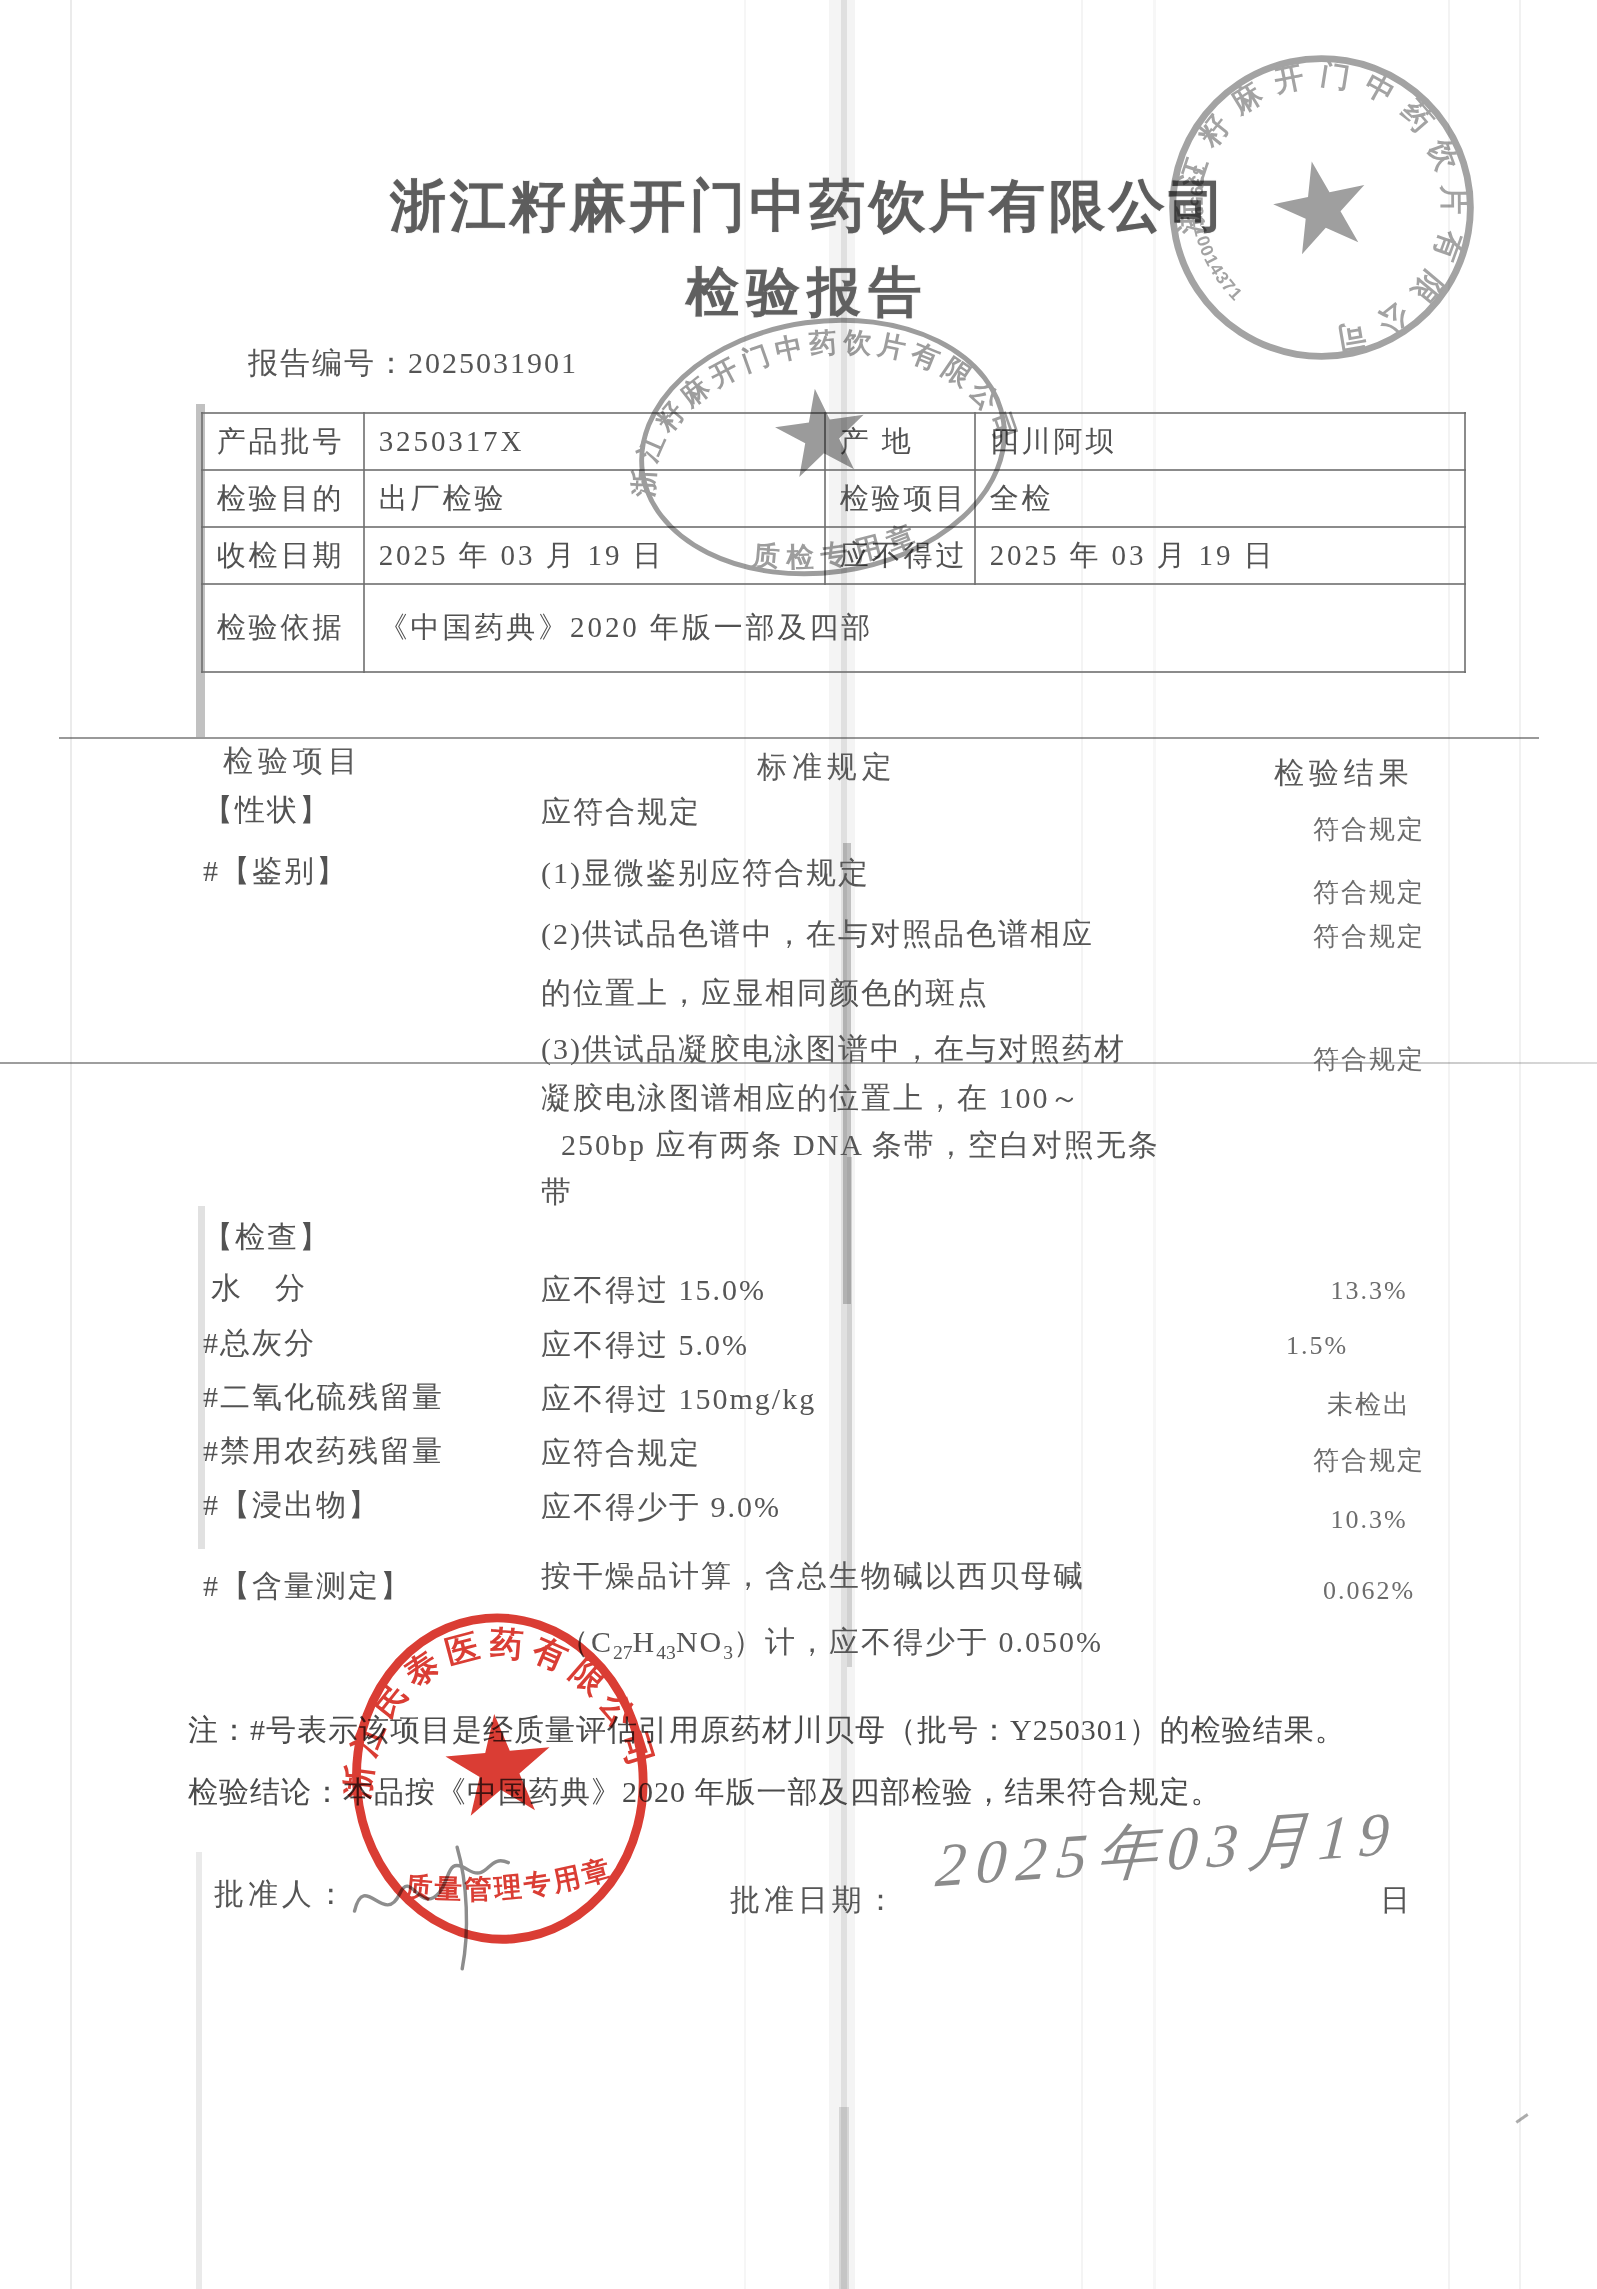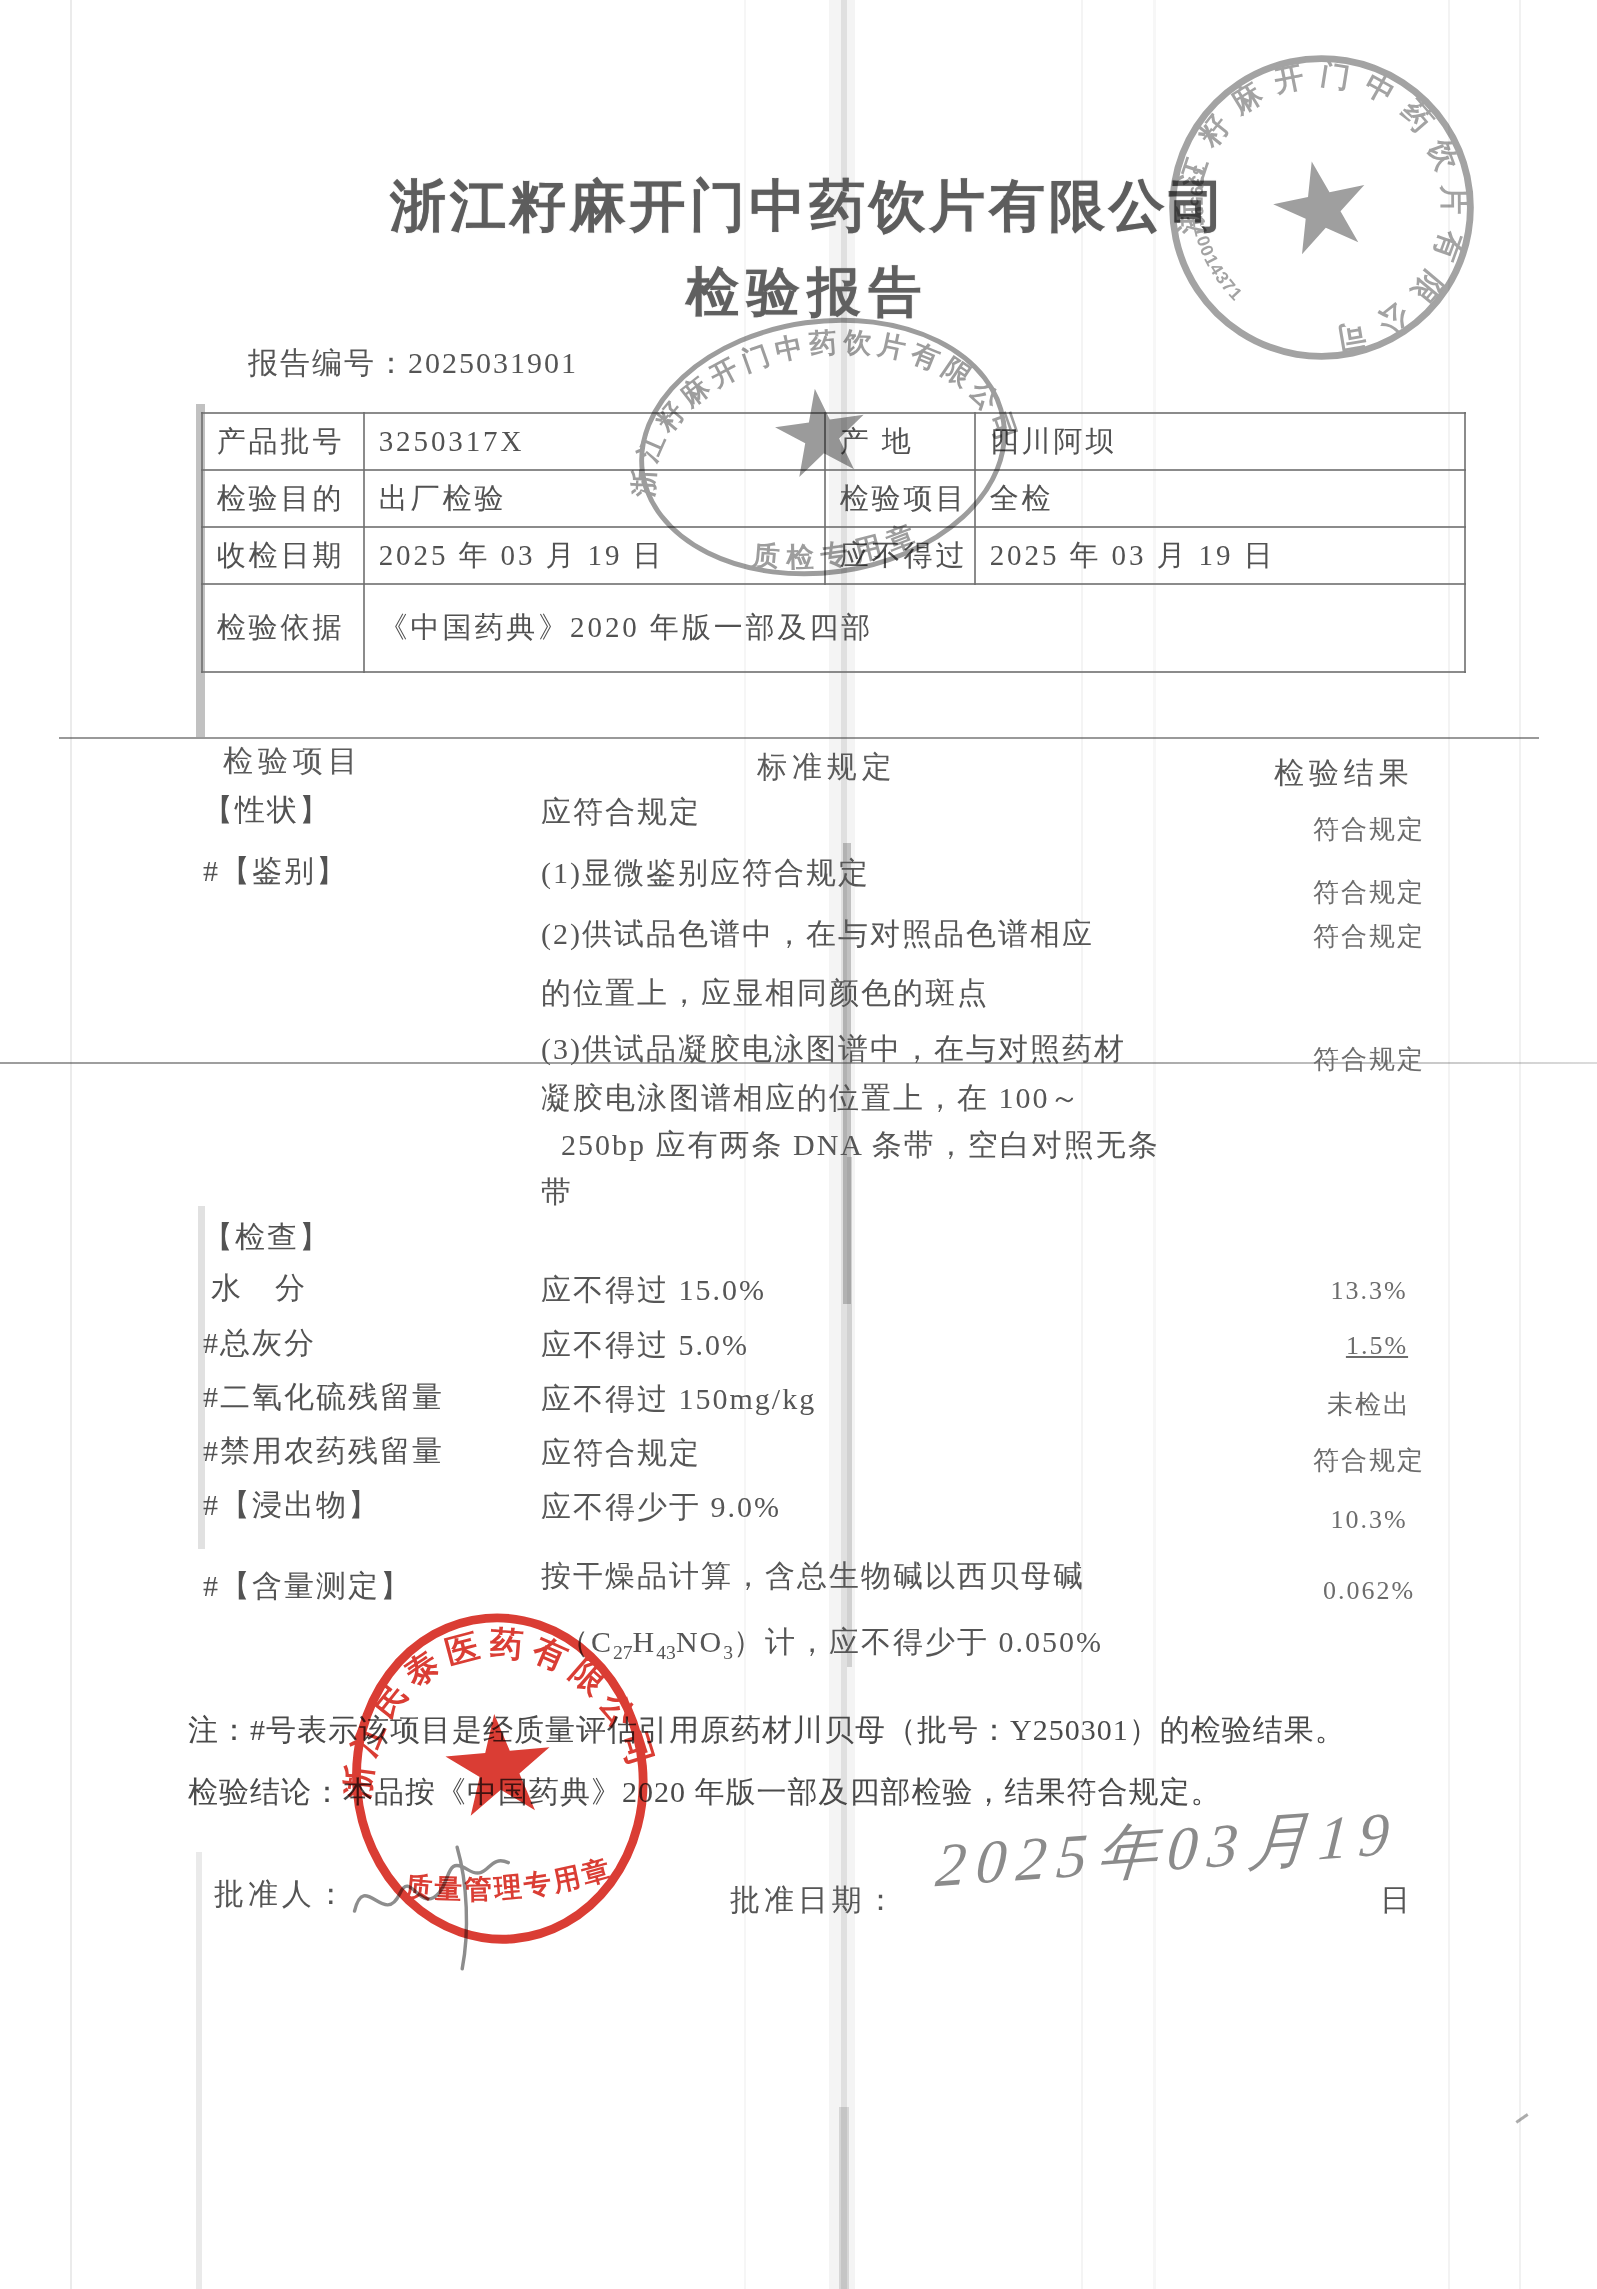--- a/index.html
+++ b/index.html
@@ -118,21 +118,21 @@
   <div class="abs result-box" style="left:1264px;top:1042px;">符合规定</div>
 
   <div class="abs item" style="left:203px;top:1217px;">【检查】</div>
 
   <div class="abs item" style="left:211px;top:1268px;">水　分</div>
   <div class="abs spec" style="left:541px;top:1270px;">应不得过 15.0%</div>
   <div class="abs result-box" style="left:1264px;top:1276px;">13.3%</div>
 
   <div class="abs item" style="left:203px;top:1323px;">#总灰分</div>
   <div class="abs spec" style="left:541px;top:1325px;">应不得过 5.0%</div>
-  <div class="abs result-box" style="left:1272px;top:1331px;text-decoration:underline;">1.5%</div>
+  <div class="abs result-box" style="left:1212px;top:1331px;">1.5%</div>
 
   <div class="abs item" style="left:203px;top:1377px;">#二氧化硫残留量</div>
   <div class="abs spec" style="left:541px;top:1379px;">应不得过 150mg/kg</div>
   <div class="abs result-box" style="left:1264px;top:1387px;">未检出</div>
 
   <div class="abs item" style="left:203px;top:1431px;">#禁用农药残留量</div>
   <div class="abs spec" style="left:541px;top:1433px;">应符合规定</div>
   <div class="abs result-box" style="left:1264px;top:1443px;">符合规定</div>
 
   <div class="abs item" style="left:203px;top:1485px;">#【浸出物】</div>

